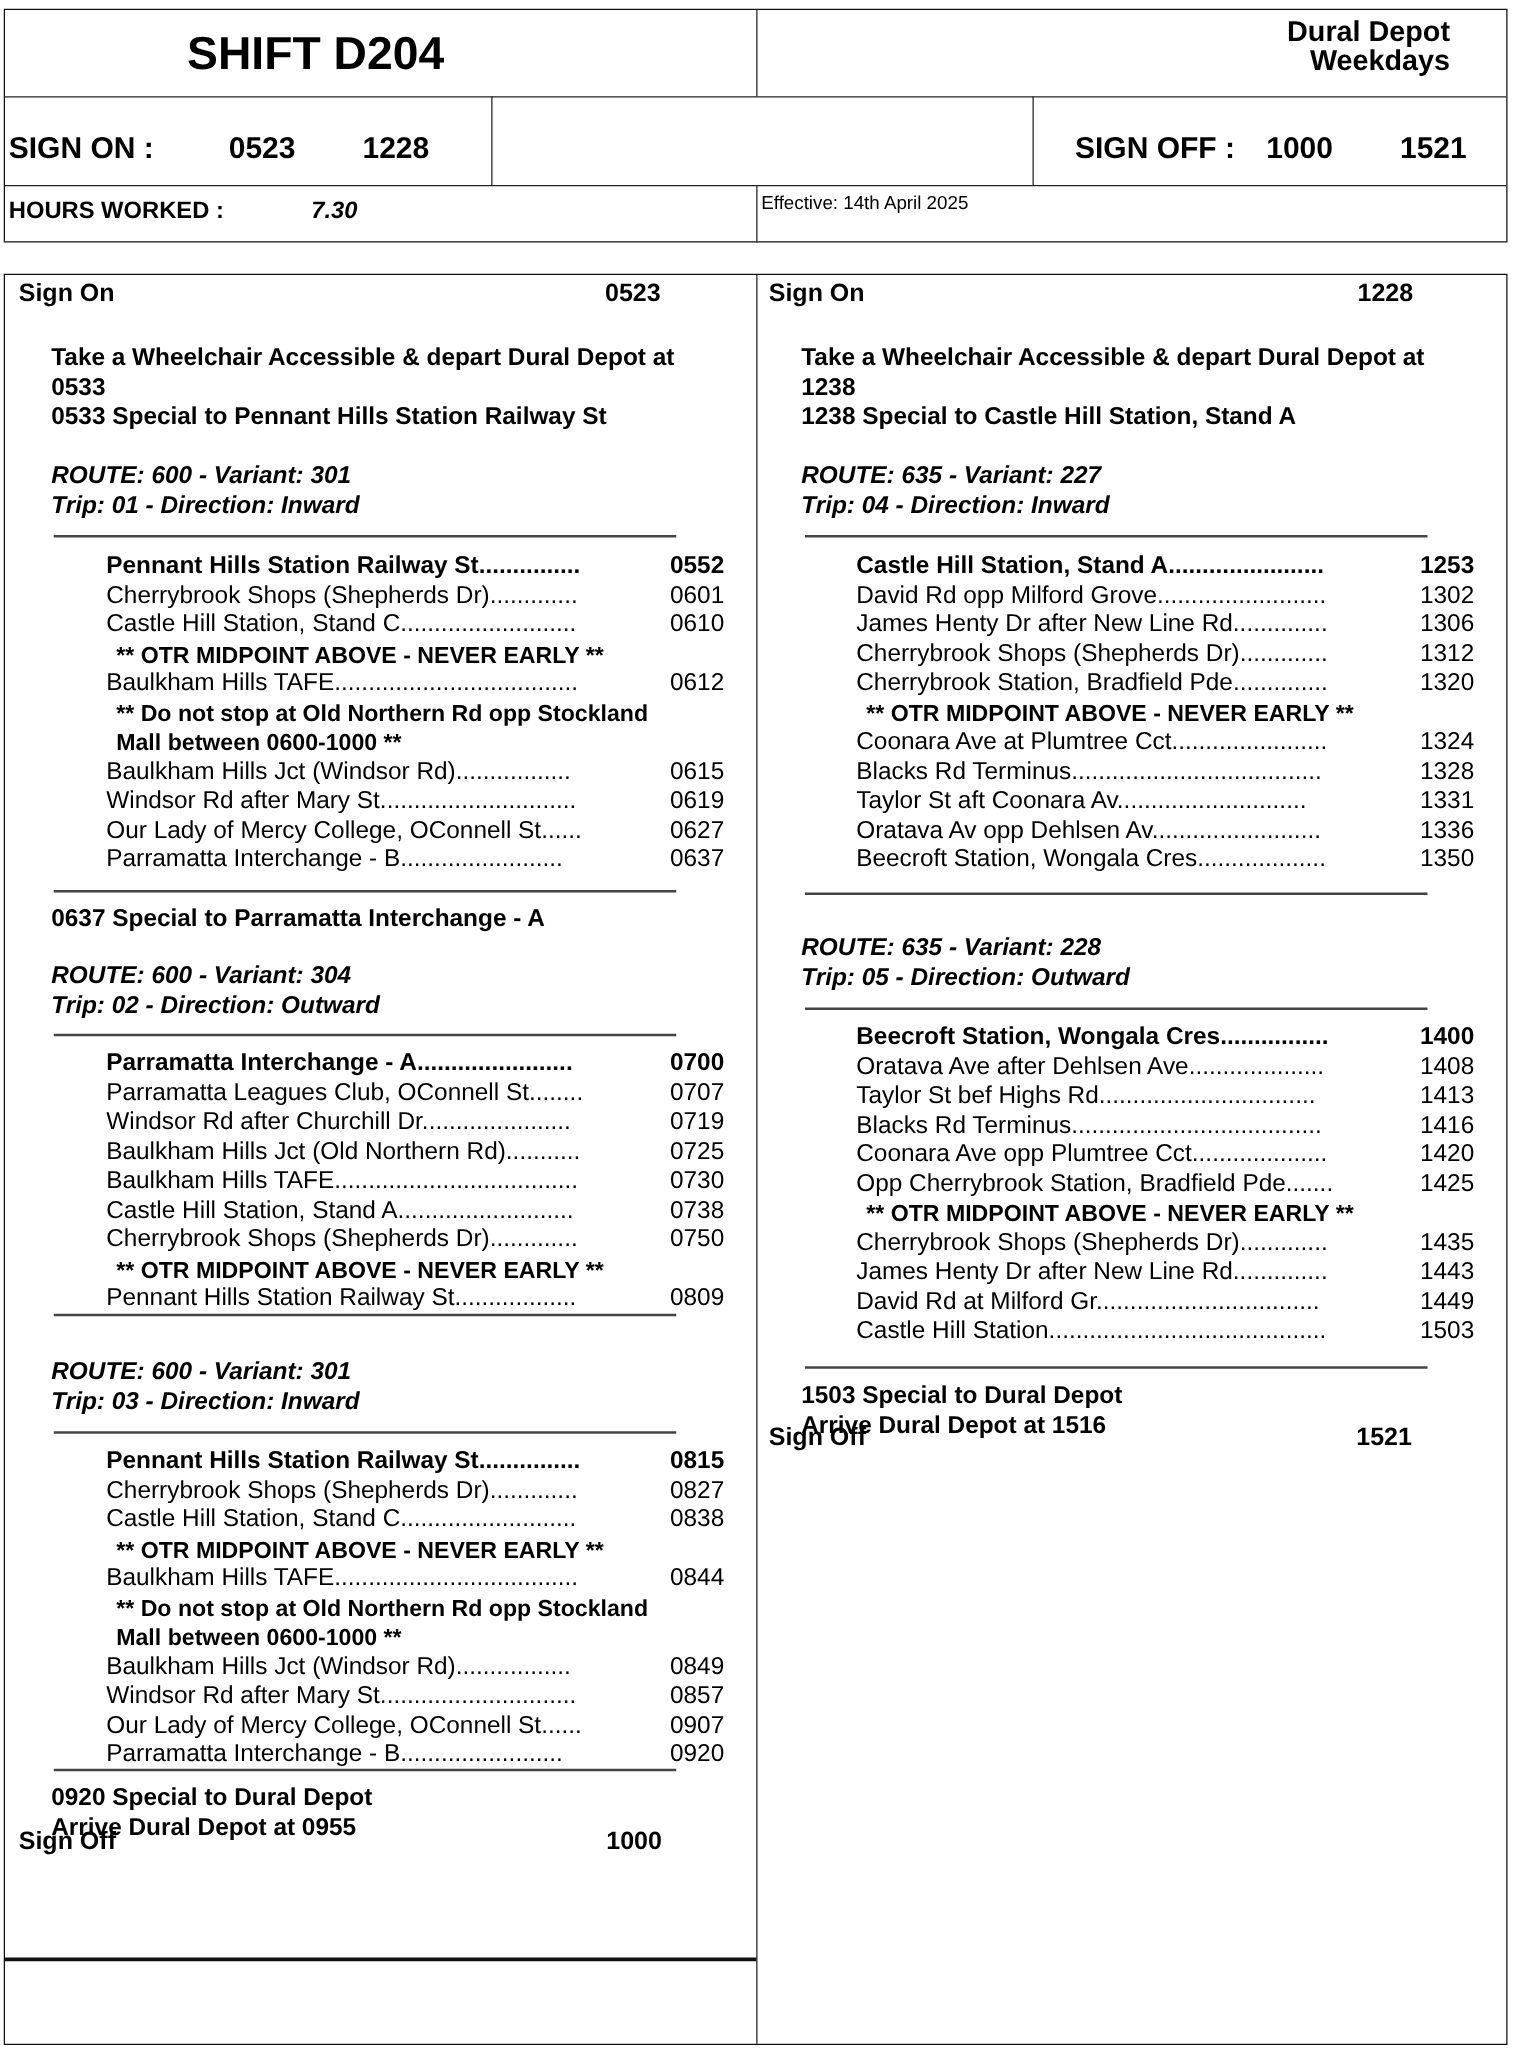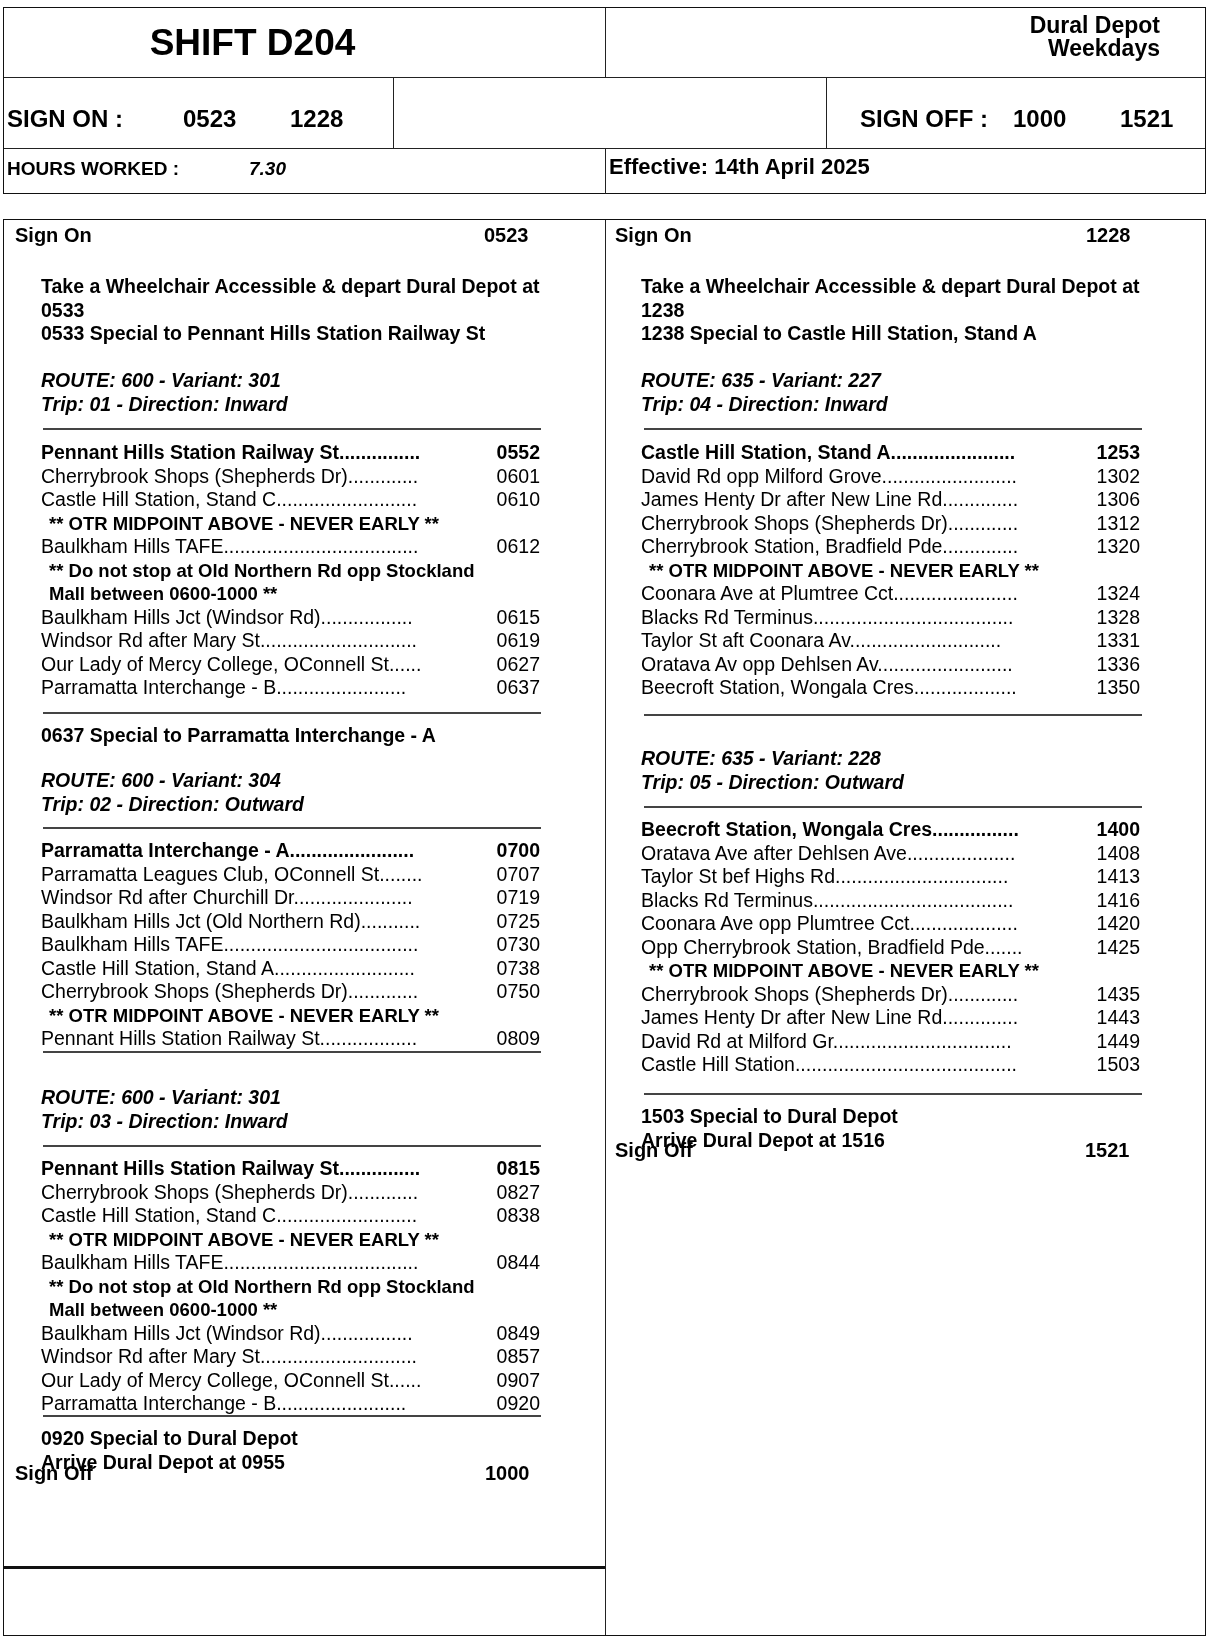--- a/index.html
+++ b/index.html
@@ -8,35 +8,35 @@
     font-family: "Liberation Sans", sans-serif; color: #000;
   }
   .abs { position: absolute; }
   .hdr-box { left: 3px; top: 7px; width: 1203px; height: 187px; border: 1.5px solid #111; box-sizing: border-box; }
   .hline { position: absolute; left: 0; right: 0; height: 0; border-top: 1.5px solid #222; }
   .vline { position: absolute; width: 0; border-left: 1.5px solid #222; }
   .shift-title { left: 0; width: 505px; top: 22px; text-align: center; font-size: 37px; font-weight: bold; }
   .depot { left: 605px; width: 555px; top: 14px; text-align: right; font-size: 23px; font-weight: bold; line-height: 23px; }
   .sign-label { font-size: 24px; font-weight: bold; }
   .hours { font-size: 19px; font-weight: bold; }
-  .effective { font-size: 22px; font-weight: bold; }
+  .effective { font-size: 15px; font-weight: normal; }
 
   .main-box { left: 3px; top: 219px; width: 1203px; height: 1417px; border: 1.5px solid #111; box-sizing: border-box; }
   .col { position: absolute; top: 219px; }
   .col-left { left: 5px; width: 598px; }
   .col-right { left: 608px; width: 598px; }
 
   .signrow { position: absolute; font-size: 20px; font-weight: bold; }
   .instr { position: absolute; font-size: 19.5px; font-weight: bold; line-height: 23.5px; }
   .route { position: absolute; font-size: 19.5px; font-weight: bold; font-style: italic; line-height: 23.5px; }
   .rule { position: absolute; height: 0; border-top: 2px solid #444; }
-  .stops { position: absolute; font-size: 19.5px; line-height: 23.5px; }
+  .stops { position: absolute; font-size: 19.5px; line-height: 23.5px; margin-left: 44px; }
   .stop { display: flex; white-space: nowrap; height: 23.5px; }
   .stop .nm { width: 451px; overflow: hidden; }
-  .stop .tm { width: 48px; text-align: right; }
+  .stop .tm { width: 48px; text-align: left; }
   .stop.bold { font-weight: bold; }
   .note { font-weight: bold; font-size: 18.5px; padding-left: 8px; white-space: nowrap; height: 23.5px; }
 </style>
 </head>
 <body>
 
 <div class="abs hdr-box">
   <div class="hline" style="top:69px;"></div>
   <div class="hline" style="top:140px;"></div>
   <div class="vline" style="left:601px; top:0; height:69px;"></div>

